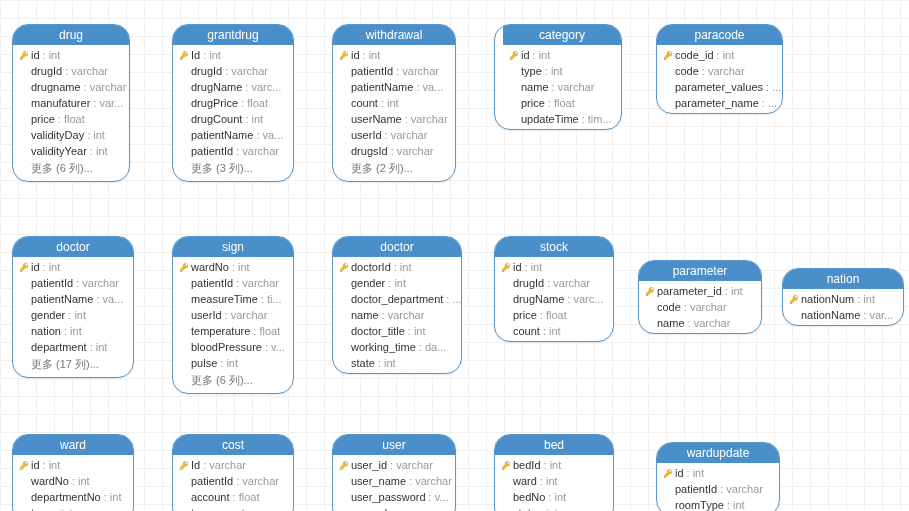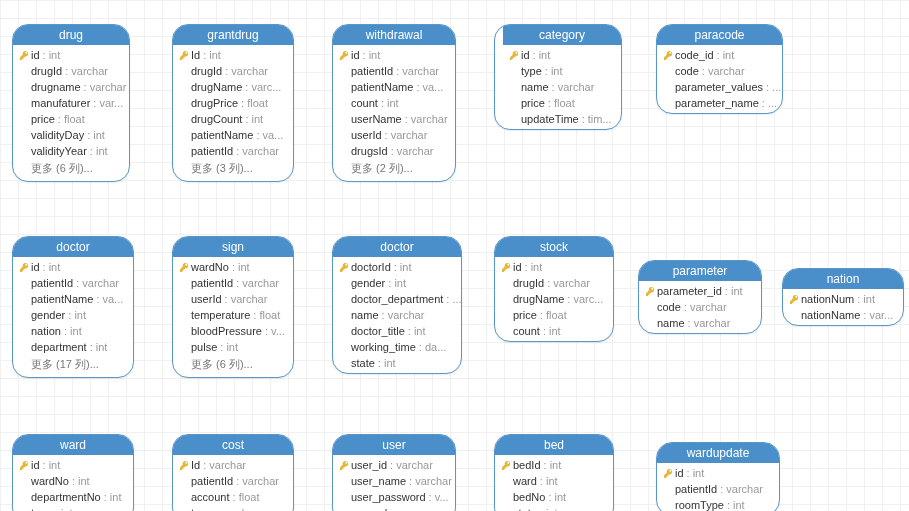--- a/index.html
+++ b/index.html
@@ -321,20 +321,25 @@
           <span class="col-name">wardNo</span>
           <span class="col-type">: int</span>
         </div>
         <div class="col-row">
           <span class="pk-slot"></span>
           <span class="col-name">patientId</span>
           <span class="col-type">: varchar</span>
         </div>
         <div class="col-row">
           <span class="pk-slot"></span>
+          <span class="col-name">measureTime</span>
+          <span class="col-type">: ti...</span>
+        </div>
+        <div class="col-row">
+          <span class="pk-slot"></span>
           <span class="col-name">userId</span>
           <span class="col-type">: varchar</span>
         </div>
         <div class="col-row">
           <span class="pk-slot"></span>
           <span class="col-name">temperature</span>
           <span class="col-type">: float</span>
         </div>
         <div class="col-row">
           <span class="pk-slot"></span>

